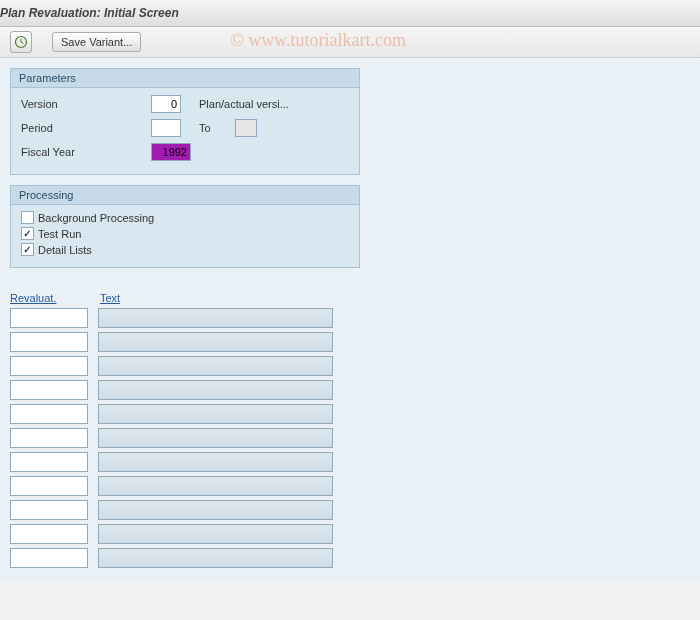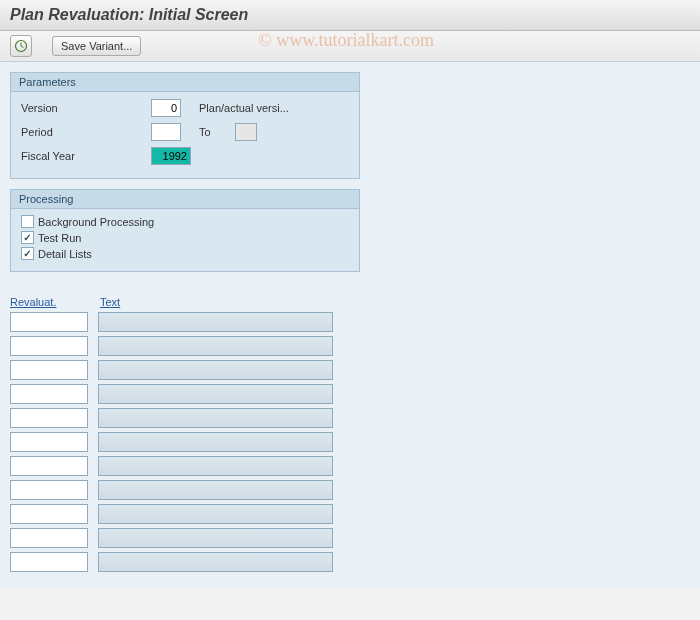--- a/index.html
+++ b/index.html
@@ -8,22 +8,22 @@
       font-size: 11px;
       background: #f2f2f2;
       width: 700px;
       height: 620px;
       color: #333;
       position: relative;
     }
     .title-bar {
       background: linear-gradient(to bottom, #f5f5f5 0%, #dedede 100%);
       border-bottom: 1px solid #bbb;
-      padding: 6px 10px;
-      font-size: 16px;
+      padding: 6px 0;
+      font-size: 12px;
       font-weight: bold;
       font-style: italic;
       color: #444;
     }
     .toolbar {
       background: linear-gradient(to bottom, #f5f5f5 0%, #e8e8e8 100%);
       border-bottom: 1px solid #ccc;
       padding: 4px 10px;
       display: flex;
       align-items: center;
@@ -90,21 +90,21 @@
       border: 1px solid #8fa9bf;
       background: #fff;
       font-size: 11px;
       padding: 0 3px;
       text-align: right;
     }
     .form-input-med {
       width: 40px;
       height: 18px;
       border: 1px solid #8fa9bf;
-      background: #14b8a6;
+      background: #a21caf;
       font-size: 11px;
       padding: 0 3px;
       text-align: right;
     }
     .form-input-readonly {
       width: 22px;
       height: 18px;
       border: 1px solid #8fa9bf;
       background: #e6e6e6;
       font-size: 11px;
@@ -167,21 +167,20 @@
     }
     .list-input-ro.col2 { width: 235px; }
     .watermark {
       position: absolute;
       top: 30px;
       left: 230px;
       font-size: 18px;
       color: rgba(230, 150, 110, 0.55);
       font-family: Georgia, serif;
       pointer-events: none;
-      margin-left: 28px;
     }
   </style>
 </head>
 <body>
 
 <div class="title-bar">Plan Revaluation: Initial Screen</div>
 
 <div class="toolbar">
   <div class="toolbar-icon-btn">
     <svg width="14" height="14" viewBox="0 0 14 14">

